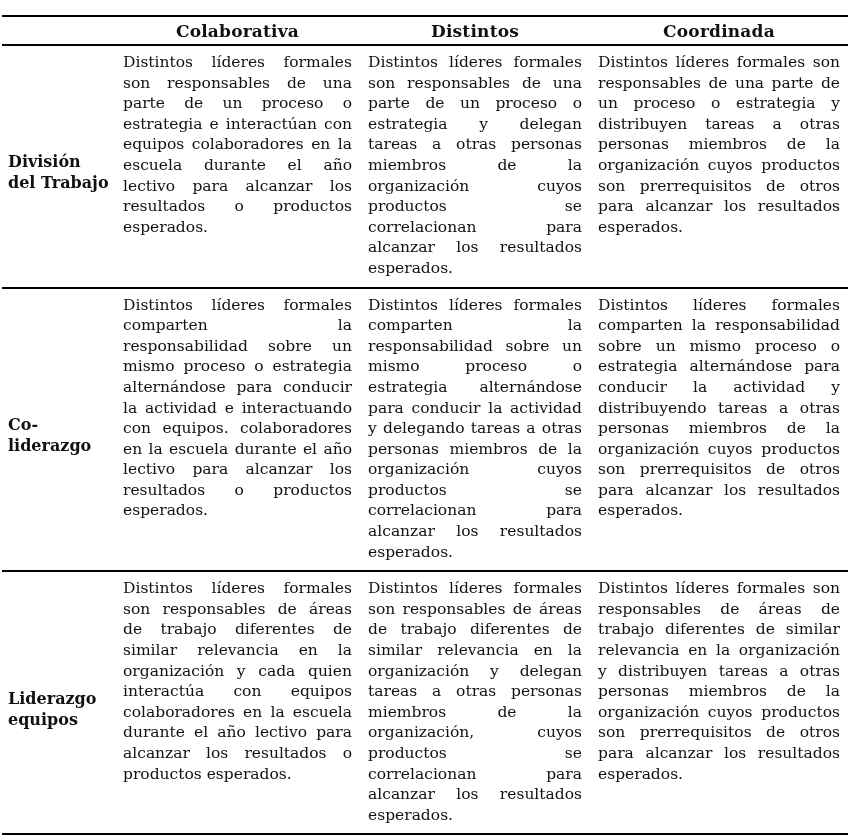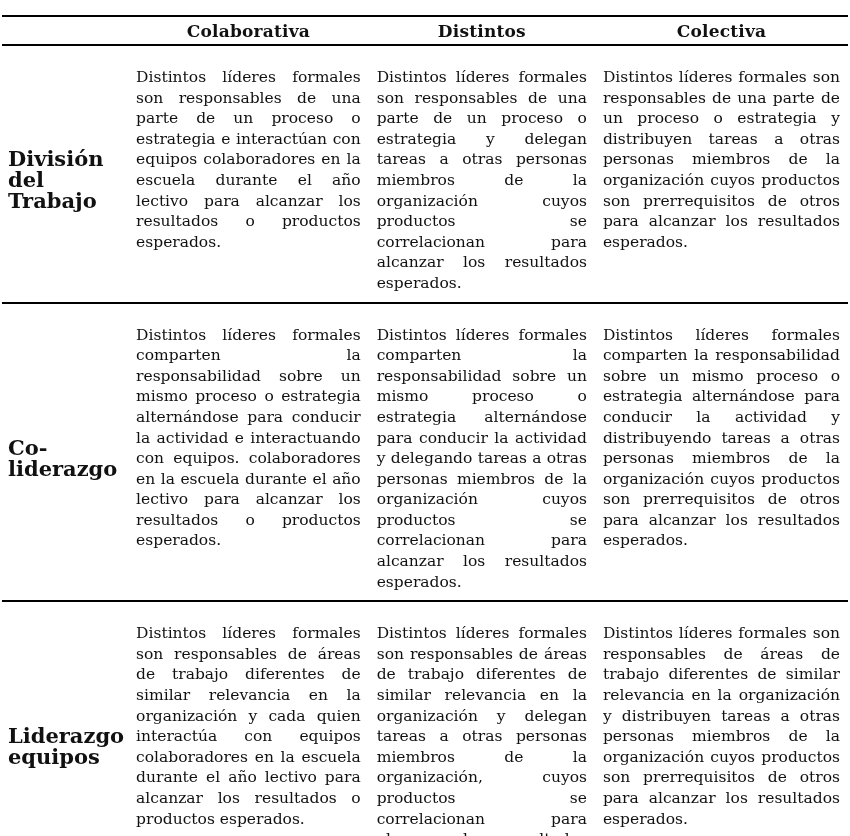--- a/index.html
+++ b/index.html
@@ -31,33 +31,33 @@
   th.col-head {
     font-weight: bold;
     font-size: 17px;
     text-align: center;
     padding: 4px 2px 3px 2px;
     vertical-align: middle;
     letter-spacing: 0.2px;
   }
   th.row-head {
     font-weight: bold;
-    font-size: 21px;
+    font-size: 16px;
     text-align: left;
     vertical-align: middle;
     padding: 16px 4px 4px 6px;
     line-height: 21px;
   }
   td.cell {
     font-size: 15.5px;
     line-height: 20.6px;
     text-align: justify;
     text-justify: inter-word;
     vertical-align: top;
-    padding: 21px 8px 8px 8px;
+    padding: 6px 8px 8px 8px;
   }
   col.c-rowhead { width: 113px; }
   col.c-1 { width: 245px; }
   col.c-2 { width: 230px; }
   col.c-3 { width: 258px; }
   .bottom-rule {
     margin-top: 10px;
     border-top: 2.5px solid #000;
     height: 0;
   }
@@ -71,21 +71,21 @@
       <col class="c-rowhead">
       <col class="c-1">
       <col class="c-2">
       <col class="c-3">
     </colgroup>
     <thead>
       <tr>
         <th class="col-head"></th>
         <th class="col-head">Colaborativa</th>
         <th class="col-head">Distintos</th>
-        <th class="col-head">Colectiva</th>
+        <th class="col-head">Coordinada</th>
       </tr>
     </thead>
     <tbody>
       <tr>
         <th class="row-head">División del Trabajo</th>
         <td class="cell">Distintos líderes formales son responsables de una parte de un proceso o estrategia e interactúan con equipos colaboradores en la escuela durante el año lectivo para alcanzar los resultados o productos esperados.</td>
         <td class="cell">Distintos líderes formales son responsables de una parte de un proceso o estrategia y delegan tareas a otras personas miembros de la organización cuyos productos se correlacionan para alcanzar los resultados esperados.</td>
         <td class="cell">Distintos líderes formales son responsables de una parte de un proceso o estrategia y distribuyen tareas a otras personas miembros de la organización cuyos productos son prerrequisitos de otros para alcanzar los resultados esperados.</td>
       </tr>
       <tr>

